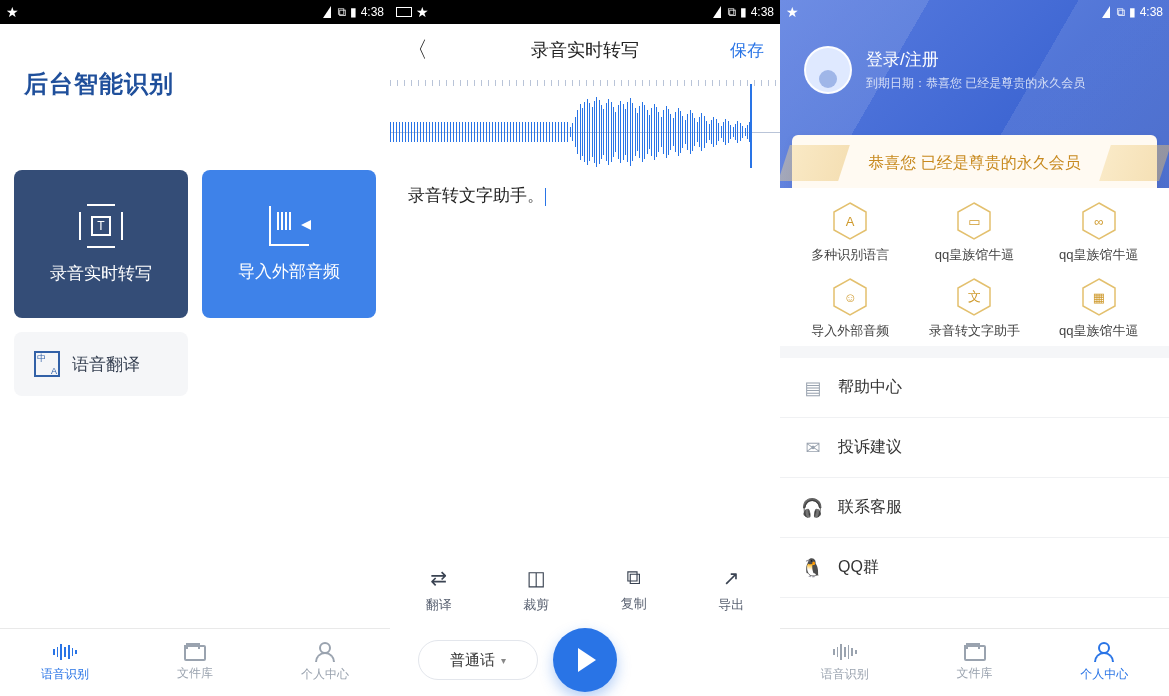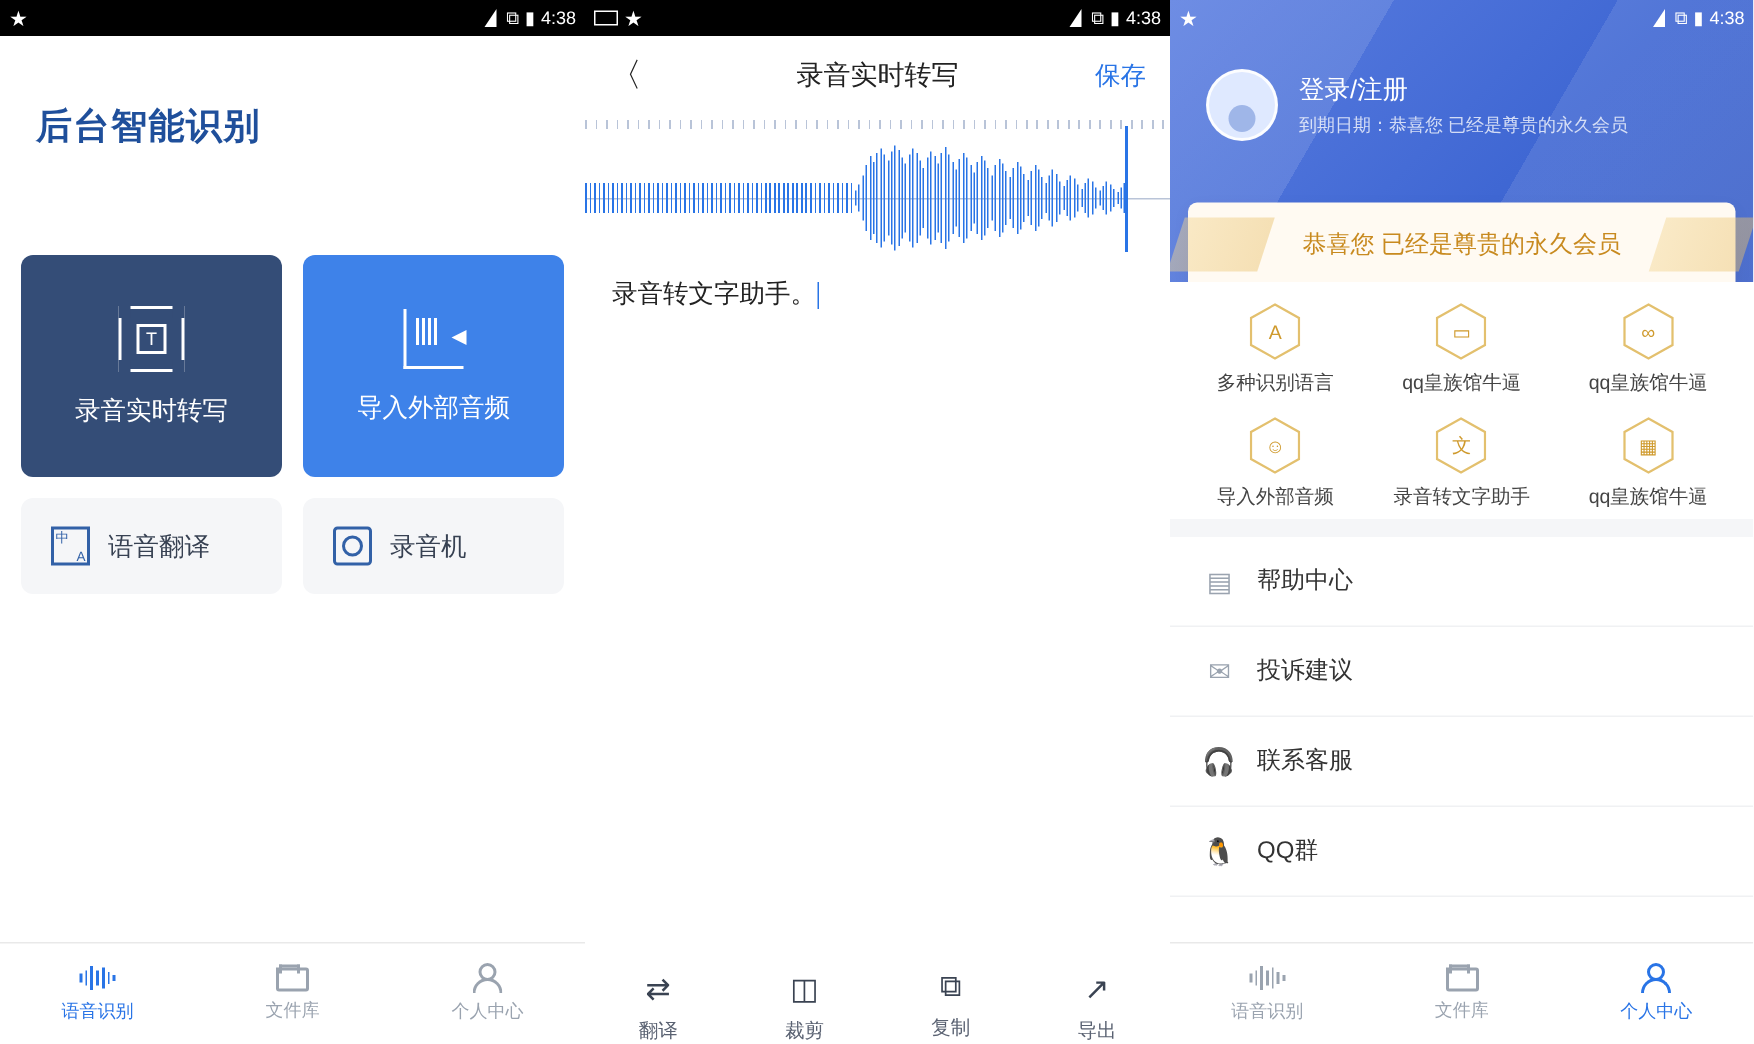--- a/index.html
+++ b/index.html
@@ -285,24 +285,20 @@
       </div>
       <span>录音实时转写</span>
     </div>
     <div class="card-lg card-blue">
       <div class="ico-import"></div>
       <span>导入外部音频</span>
     </div>
     <div class="card-sm">
       <div class="ico-sm ico-trans"></div>
       <span>语音翻译</span>
-    </div>
-    <div class="card-sm">
-      <div class="ico-sm ico-rec"></div>
-      <span>录音机</span>
     </div>
   </div>
 
   <div class="bottom-nav">
     <div class="nav-item active">
       <div class="nav-ico ico-wave">
         <span></span>
           <span></span>
           <span></span>
           <span></span>
@@ -445,20 +441,29 @@
     <div class="tool-item">
       <span class="tool-ico">⧉</span>
       <span>复制</span>
     </div>
     <div class="tool-item">
       <span class="tool-ico">↗</span>
       <span>导出</span>
     </div>
   </div>
 
+  <div class="lang-row">
+    <div class="lang-sel">
+      <span>普通话</span>
+      <span class="chev">▾</span>
+    </div>
+    <div class="play-btn">
+      <span class="tri2"></span>
+    </div>
+  </div>
 </div>
 
 <div class="screen s3">
   <div class="status-bar" style="background:transparent;position:absolute;left:0;right:0;z-index:3;">
     <div class="status-left">
       <span class="star-ico">★</span>
     </div>
     <div class="status-right">
       <span class="tri"></span>
       <span style="font-size:12px;">⧉</span>

